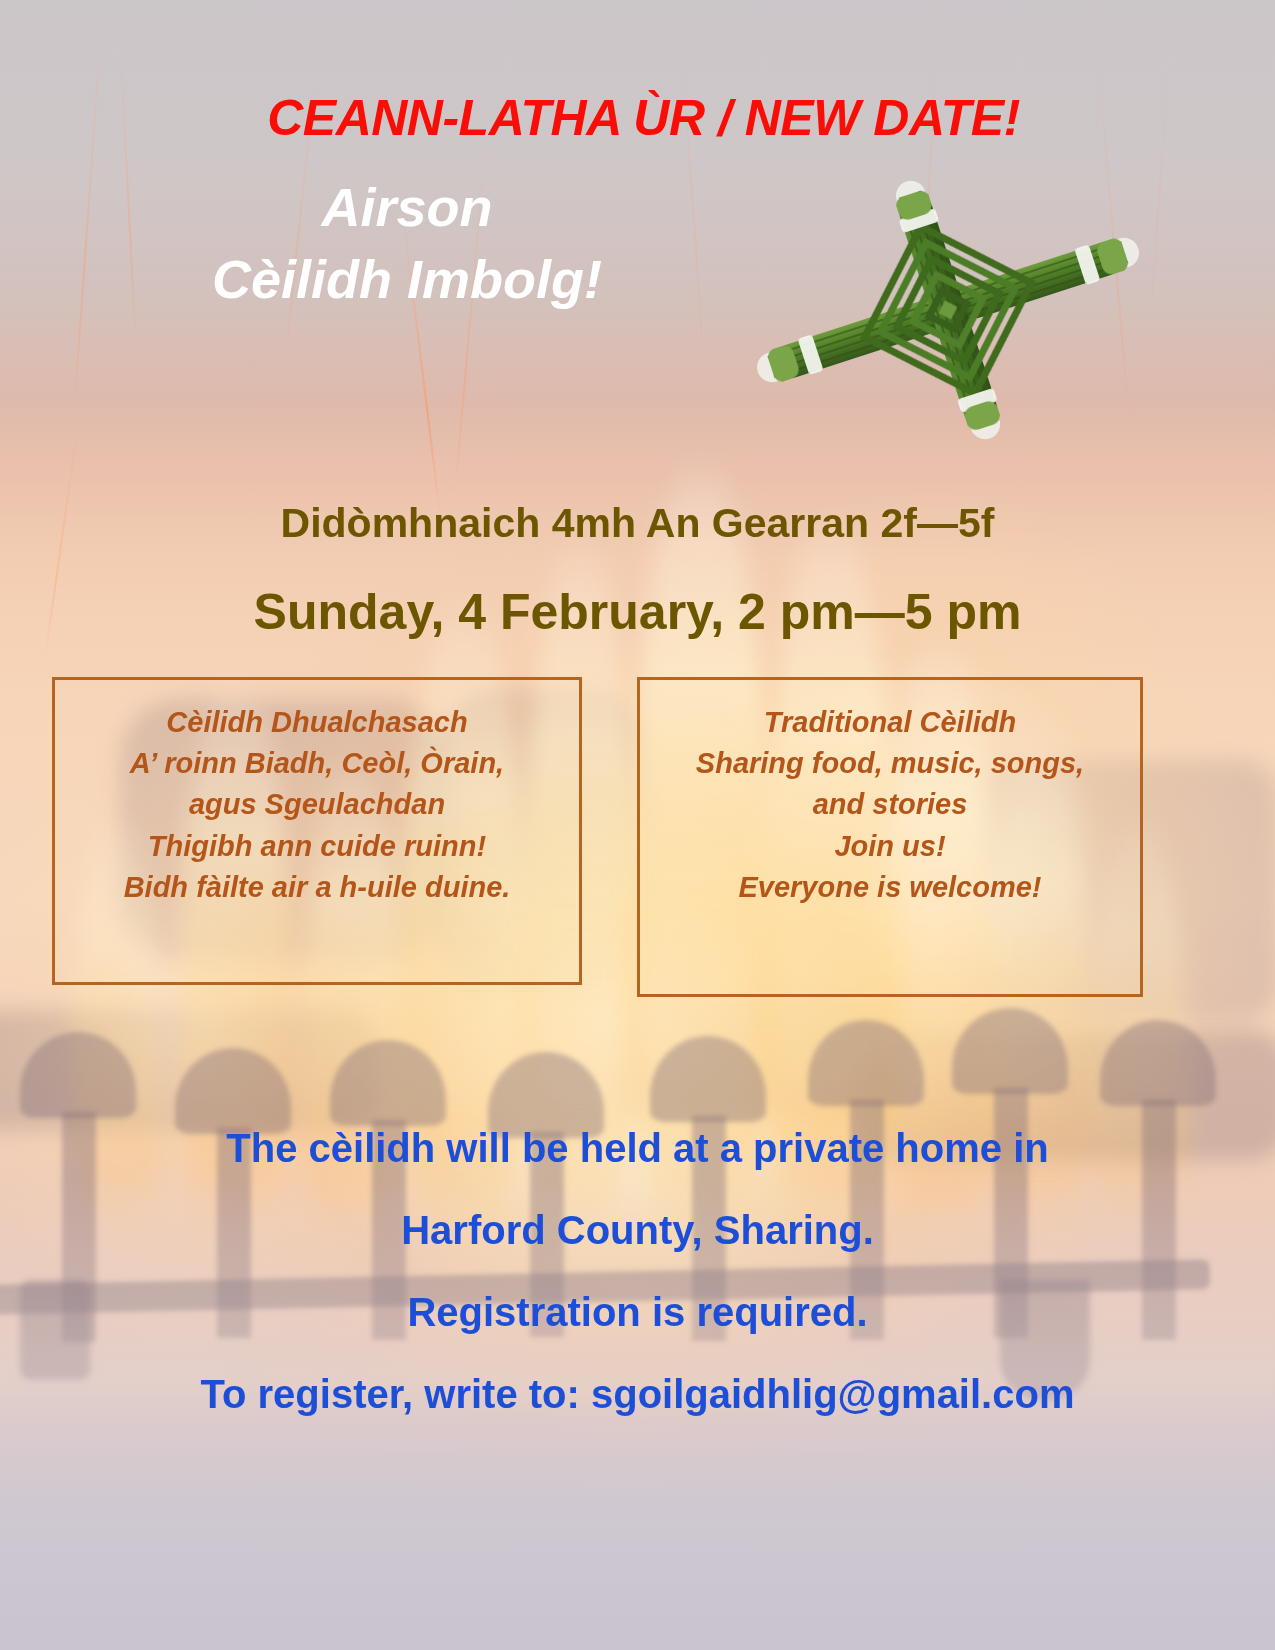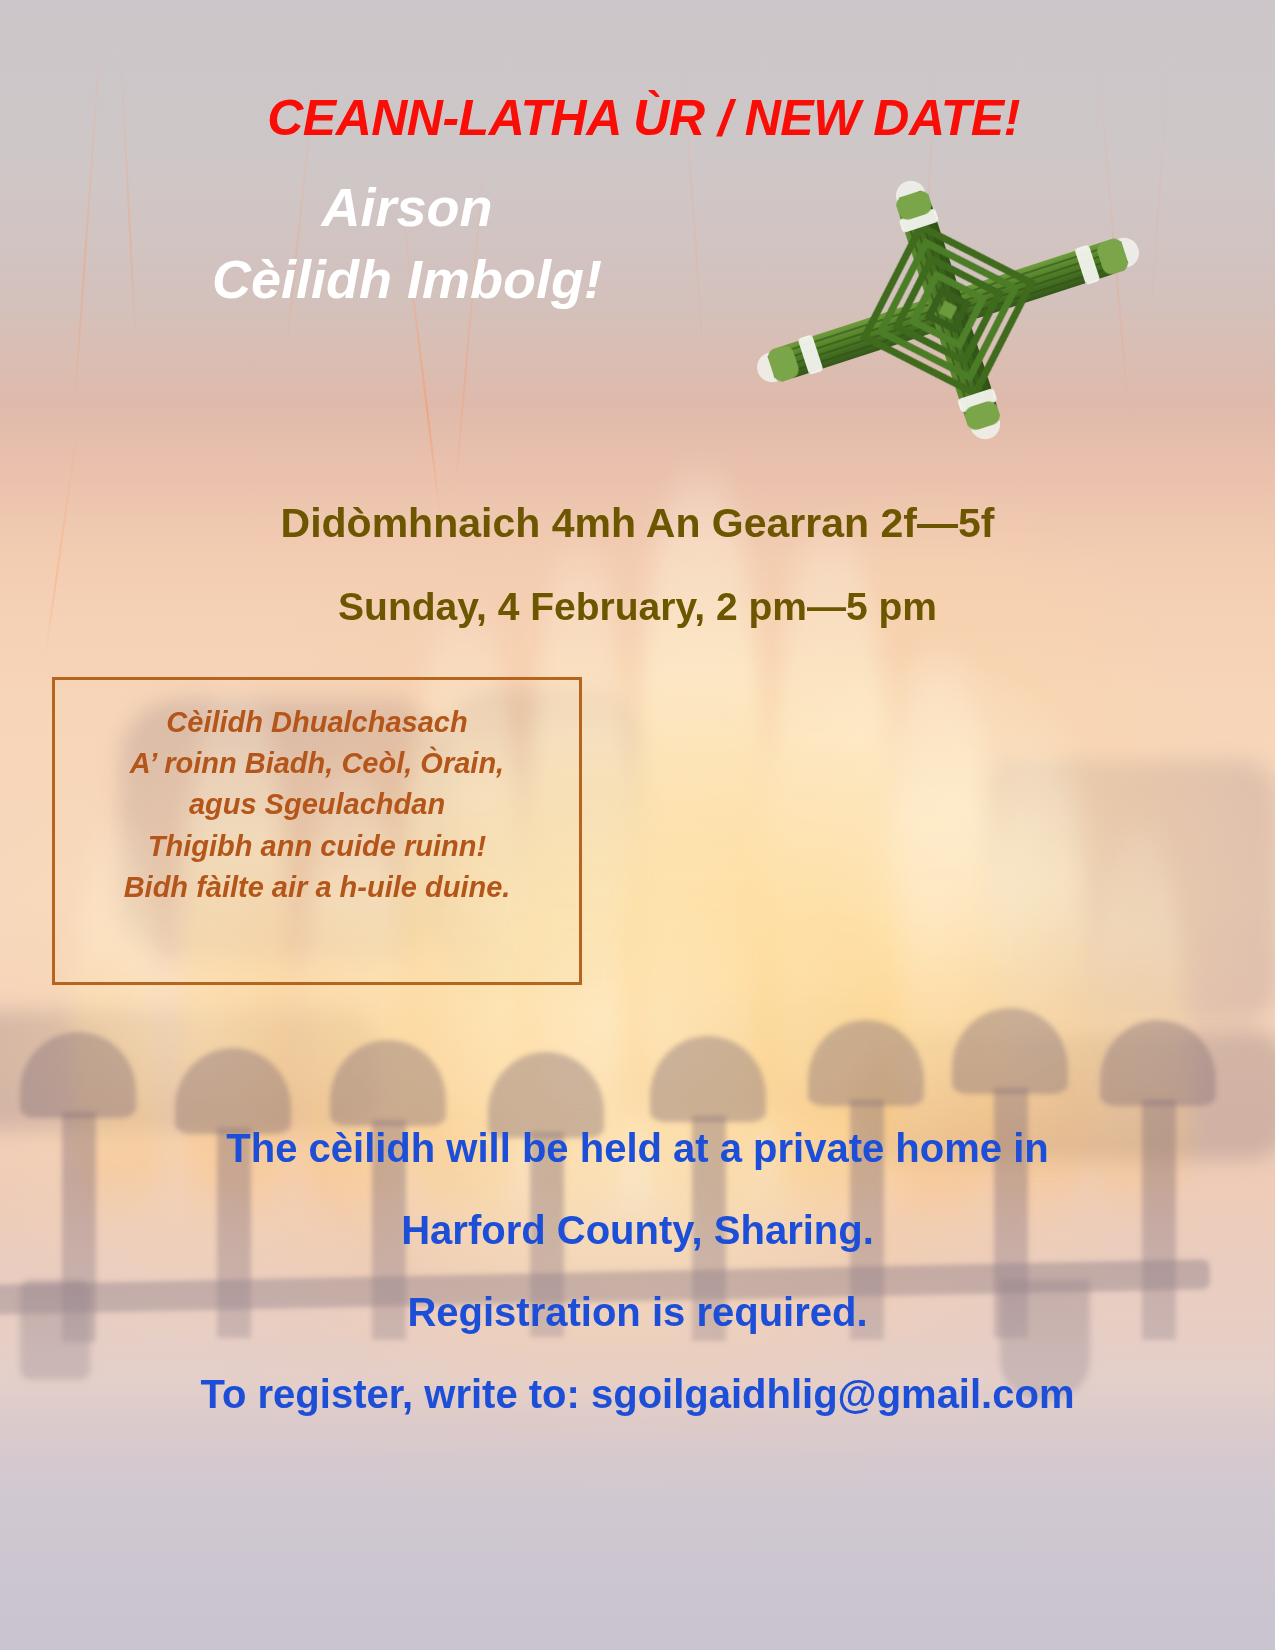--- a/index.html
+++ b/index.html
@@ -202,21 +202,21 @@
   .date-block {
     position: absolute;
     left: 0; right: 0;
     top: 503px;
     text-align: center;
     color: #6c5600;
     font-weight: bold;
     line-height: 1.0;
   }
   .date-gaelic { font-size: 41px; display: block; }
-  .date-english { font-size: 39px; display: block; margin-top: 43px; }
+  .date-english { font-size: 50px; display: block; margin-top: 43px; }
 
   
   .boxes {
     position: absolute;
     left: 0;
     top: 677px;
     width: 1275px;
     height: 320px;
   }
   .info-box {
@@ -411,20 +411,27 @@
     <div class="boxes">
 
       <div class="info-box box-left">
         <span class="bl">Cèilidh Dhualchasach</span>
         <span class="bl">A’ roinn Biadh, Ceòl, Òrain,</span>
         <span class="bl">agus Sgeulachdan</span>
         <span class="bl">Thigibh ann cuide ruinn!</span>
         <span class="bl">Bidh fàilte air a h-uile duine.</span>
       </div>
 
+      <div class="info-box box-right">
+        <span class="bl">Traditional Cèilidh</span>
+        <span class="bl">Sharing food, music, songs,</span>
+        <span class="bl">and stories</span>
+        <span class="bl">Join us!</span>
+        <span class="bl">Everyone is welcome!</span>
+      </div>
 
     </div>
 
     <div class="footer-block">
       <span class="fl">The cèilidh will be held at a private home in</span>
       <span class="fl">Harford County, Sharing.</span>
       <span class="fl">Registration is required.</span>
       <span class="fl">To register, write to: sgoilgaidhlig@gmail.com</span>
     </div>
 

